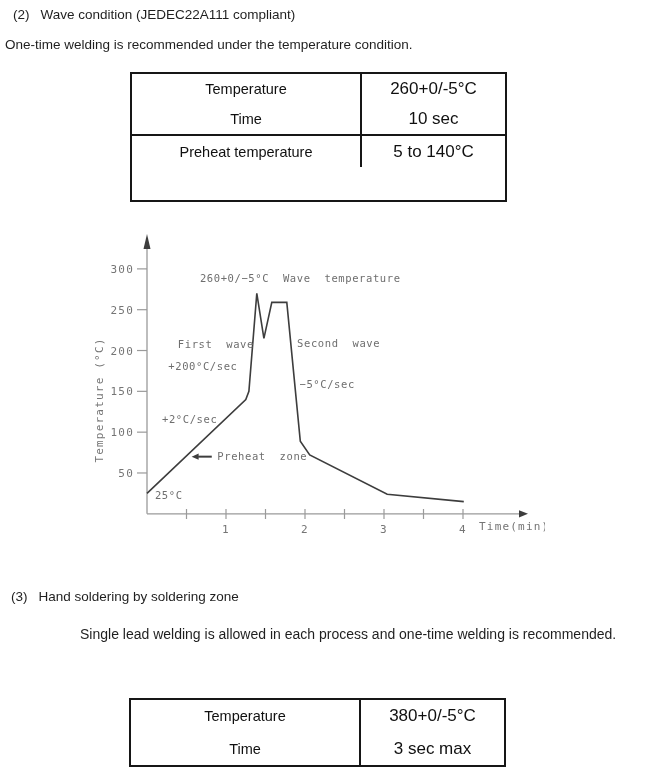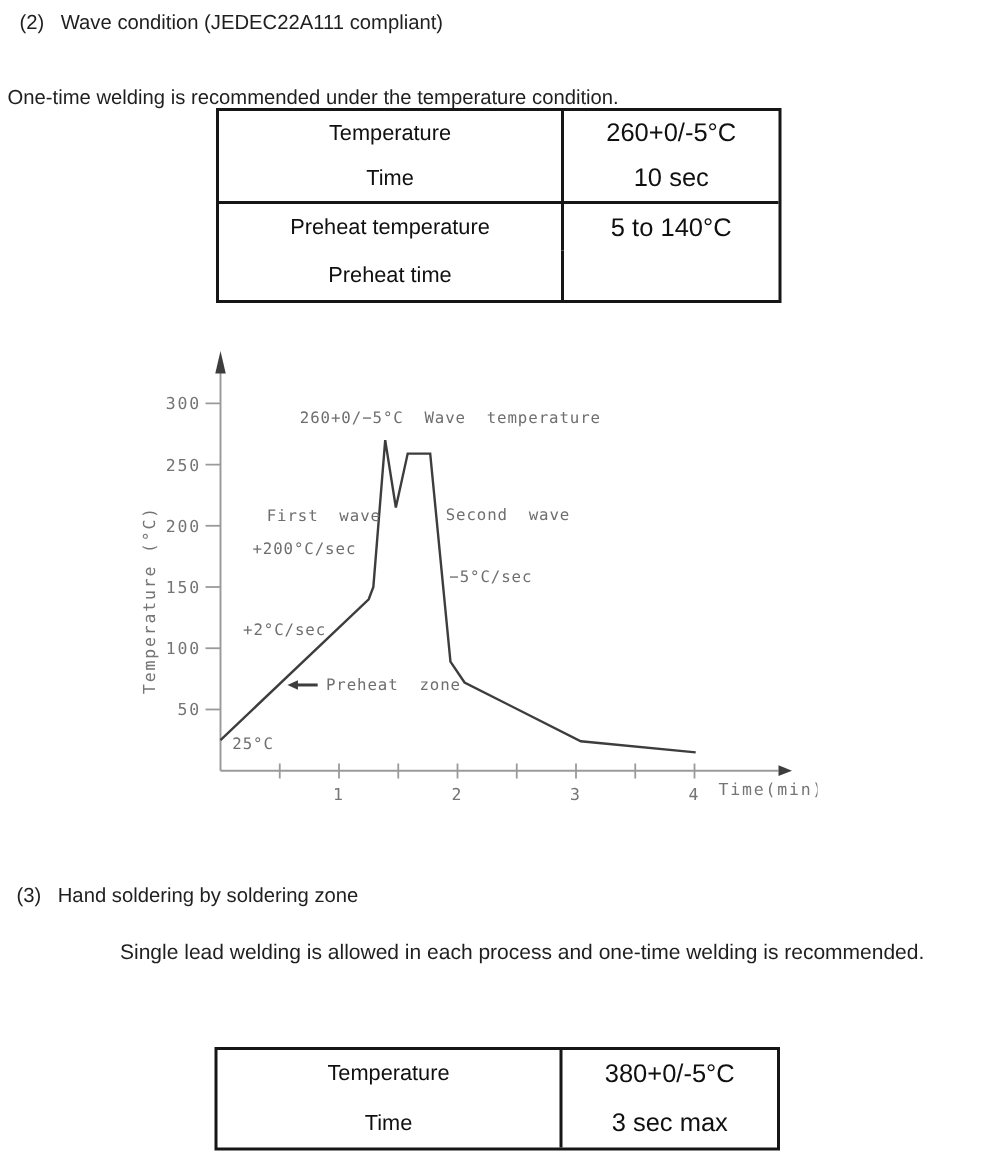--- a/index.html
+++ b/index.html
@@ -15,21 +15,20 @@
   .heading{font-size:13.5px;display:inline-flex;gap:11px;white-space:nowrap;}
   .note{font-size:13.5px;white-space:nowrap;}
   .note3{font-size:14px;white-space:nowrap;margin-left:46px;}
 
   
   .spec-table{
     display:grid;
     grid-template-columns:230px 143px;
     border:2px solid #161616;
     background:#fff;
-    margin-left:14px;
   }
   .spec-table .cell{
     display:flex;align-items:center;justify-content:center;
     white-space:nowrap;
   }
   .spec-table .lab{border-right:2px solid #161616;font-size:14.5px;color:#101010;}
   .spec-table .val{font-size:17px;color:#101010;text-align:right;}
   #table1{grid-template-rows:30px 30px 33px 33px;}
   #table1 .r3{border-top:2px solid #161616;}
   #table2{grid-template-rows:32px 33px;}
@@ -41,30 +40,29 @@
 </head>
 <body>
 
 <div id="page">
 
   <div class="abs heading" style="left:13px;top:7px;">
     <span>(2)</span>
     <span>Wave condition (JEDEC22A111 compliant)</span>
   </div>
 
-  <div class="abs note" style="left:5px;top:37px;margin-top:20px;">One-time welding is recommended under the temperature condition.</div>
+  <div class="abs note" style="left:5px;top:37px;">One-time welding is recommended under the temperature condition.</div>
 
   <div id="table1" class="abs spec-table" style="left:130px;top:72px;">
     <div class="cell lab">Temperature</div>
     <div class="cell val">260+0/-5°C</div>
     <div class="cell lab">Time</div>
     <div class="cell val">10 sec</div>
     <div class="cell lab r3">Preheat temperature</div>
     <div class="cell val r3">5 to 140°C</div>
-    <div class="cell lab">Preheat time</div>
   </div>
 
   <svg id="chart" class="abs" style="left:20px;top:228px;" width="525" height="317" viewBox="0 0 525 317">
       <line x1="127" y1="18" x2="127" y2="285.8" stroke="#9a9a9a" stroke-width="1.3"></line>
       <polygon points="127,6 123.5,21 130.5,21" fill="#3d3d3d"></polygon>
       <line x1="127" y1="285.8" x2="499" y2="285.8" stroke="#9a9a9a" stroke-width="1.3"></line>
       <polygon points="508,285.8 499,282.2 499,289.40000000000003" fill="#3d3d3d"></polygon>
       <line x1="117" y1="244.98000000000002" x2="127" y2="244.98000000000002" stroke="#9a9a9a" stroke-width="1.2"></line>
       <text x="114" y="248.98000000000002" text-anchor="end" class="tk">50</text>
       <line x1="117" y1="204.16000000000003" x2="127" y2="204.16000000000003" stroke="#9a9a9a" stroke-width="1.2"></line>

